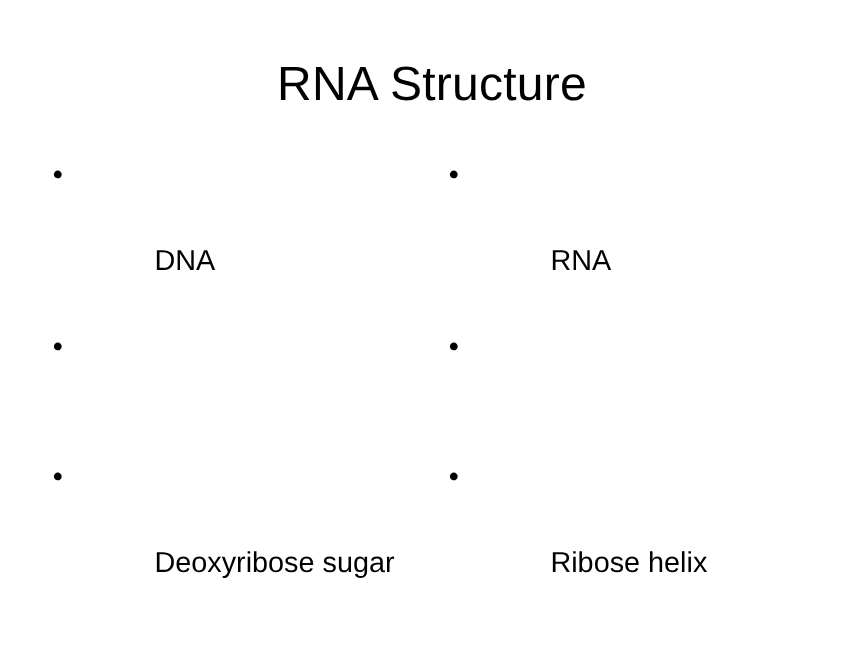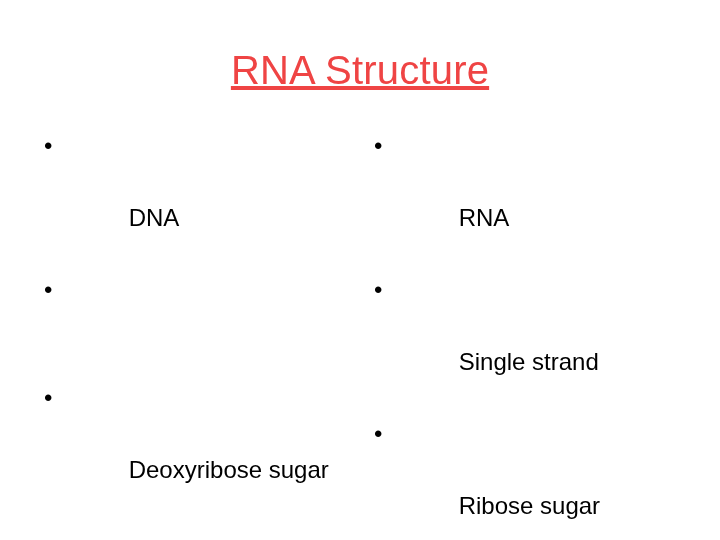--- a/index.html
+++ b/index.html
@@ -25,24 +25,23 @@
   }
   .slide-title {
     position: absolute;
     left: 0;
     top: 47px;
     width: 720px;
     text-align: center;
     font-size: 40px;
     line-height: 46px;
     font-weight: normal;
-    color: #ef4444;
+    color: #000000;
     letter-spacing: 0.2px;
     white-space: pre;
-    text-decoration: underline;
   }
   .content-area {
     position: absolute;
     left: 0;
     top: 128px;
     width: 720px;
   }
   .col {
     position: absolute;
     top: 0;
@@ -109,25 +108,24 @@
 
     <div class="col col-right">
 
       <ul class="bullet-group group-1">
         <li class="bullet-item">
           <span class="bullet-dot">•</span>
           <span>RNA</span>
         </li>
         <li class="bullet-item">
           <span class="bullet-dot">•</span>
-          <span>Single strand</span>
         </li>
         <li class="bullet-item">
           <span class="bullet-dot">•</span>
-          <span>Ribose sugar</span>
+          <span>Ribose helix</span>
         </li>
 
       </ul>
 
     </div>
 
   </div>
 </div>
 
 </body></html>

